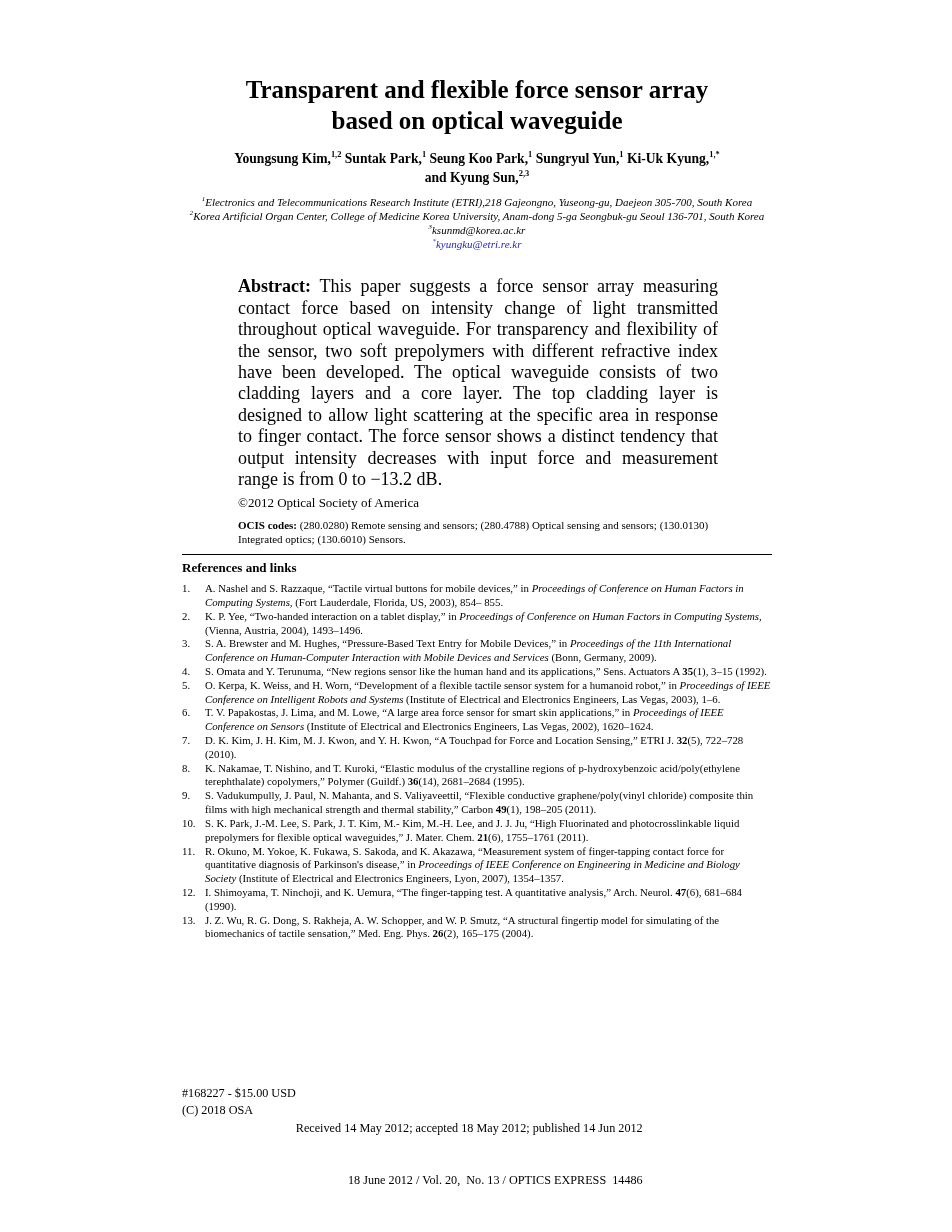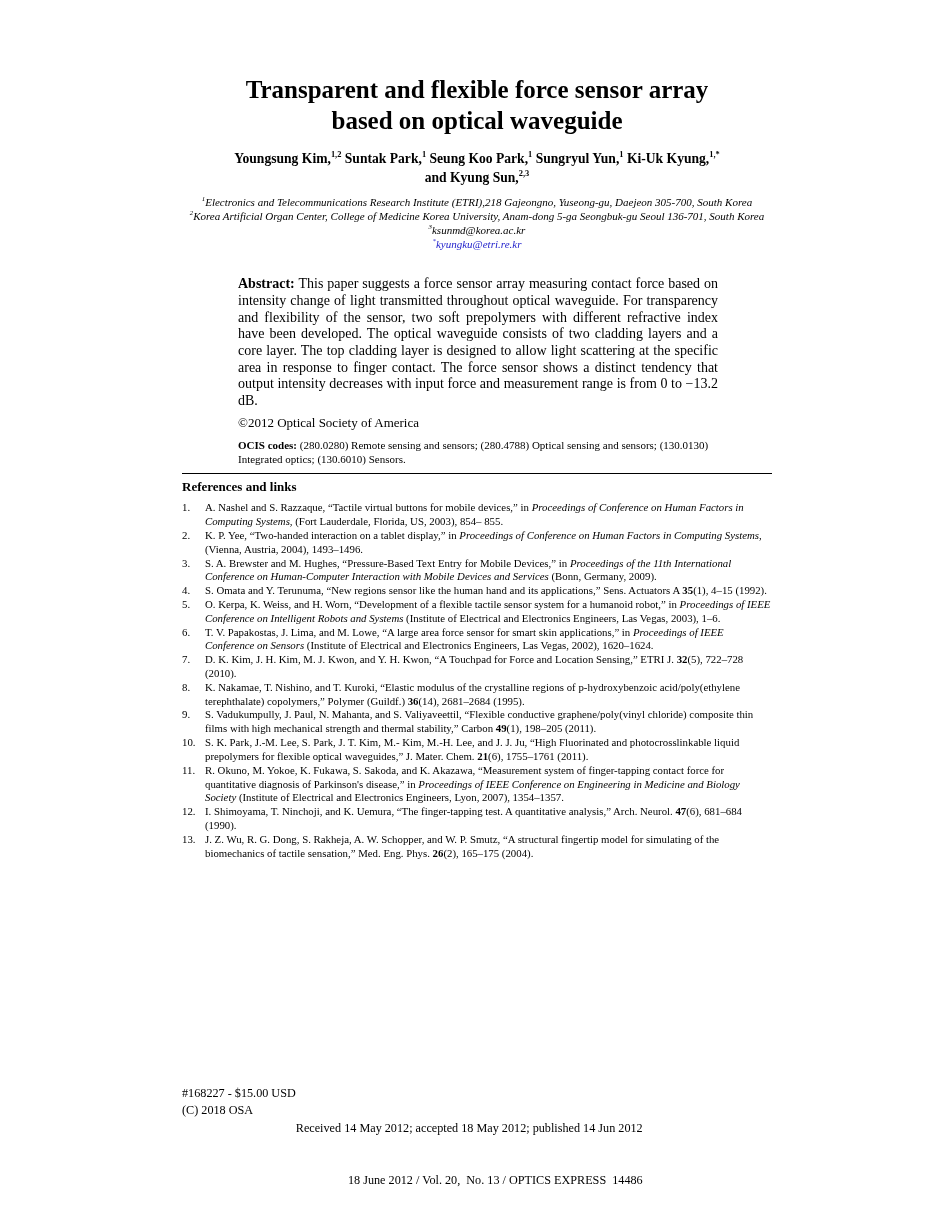--- a/index.html
+++ b/index.html
@@ -38,21 +38,21 @@
   .authors sup, .affils sup { font-size: 0.62em; }
   .affils {
     margin-top: 8px;
     text-align: center;
     font-style: italic;
     font-size: 11px;
     line-height: 1.22;
   }
   .abstract {
     margin: 25px 54px 0 56px;
-    font-size: 14px;
+    font-size: 18px;
     line-height: 1.19;
     text-align: justify;
   }
   .b { font-weight: bold; }
   .copyright {
     margin: 5px 54px 0 56px;
     font-size: 13px;
     line-height: 1.23;
   }
   .ocis {
@@ -130,21 +130,21 @@
     <p class="ocis"><span class="b">OCIS codes:</span><span> (280.0280) Remote sensing and sensors; (280.4788) Optical sensing and sensors; (130.0130) Integrated optics; (130.6010) Sensors.</span></p>
 
     <div class="rule"></div>
 
     <h2 class="refhead">References and links</h2>
 
     <ol class="reflist" id="reflist">
         <li><span class="num">1.</span><span>A. Nashel and S. Razzaque, “Tactile virtual buttons for mobile devices,” in </span><em>Proceedings of Conference on Human Factors in Computing Systems,</em><span> (Fort Lauderdale, Florida, US, 2003), 854– 855.</span></li>
         <li><span class="num">2.</span><span>K. P. Yee, “Two-handed interaction on a tablet display,” in </span><em>Proceedings of Conference on Human Factors in Computing Systems,</em><span> (Vienna, Austria, 2004), 1493–1496.</span></li>
         <li><span class="num">3.</span><span>S. A. Brewster and M. Hughes, “Pressure-Based Text Entry for Mobile Devices,” in </span><em>Proceedings of the 11th International Conference on Human-Computer Interaction with Mobile Devices and Services</em><span> (Bonn, Germany, 2009).</span></li>
-        <li><span class="num">4.</span><span>S. Omata and Y. Terunuma, “New regions sensor like the human hand and its applications,” Sens. Actuators A </span><b>35</b><span>(1), 4–15 (1992).</span></li>
+        <li><span class="num">4.</span><span>S. Omata and Y. Terunuma, “New regions sensor like the human hand and its applications,” Sens. Actuators A </span><b>35</b><span>(1), 3–15 (1992).</span></li>
         <li><span class="num">5.</span><span>O. Kerpa, K. Weiss, and H. Worn, “Development of a flexible tactile sensor system for a humanoid robot,” in </span><em>Proceedings of IEEE Conference on Intelligent Robots and Systems</em><span> (Institute of Electrical and Electronics Engineers, Las Vegas, 2003), 1–6.</span></li>
         <li><span class="num">6.</span><span>T. V. Papakostas, J. Lima, and M. Lowe, “A large area force sensor for smart skin applications,” in </span><em>Proceedings of IEEE Conference on Sensors</em><span> (Institute of Electrical and Electronics Engineers, Las Vegas, 2002), 1620–1624.</span></li>
         <li><span class="num">7.</span><span>D. K. Kim, J. H. Kim, M. J. Kwon, and Y. H. Kwon, “A Touchpad for Force and Location Sensing,” ETRI J. </span><b>32</b><span>(5), 722–728 (2010).</span></li>
         <li><span class="num">8.</span><span>K. Nakamae, T. Nishino, and T. Kuroki, “Elastic modulus of the crystalline regions of p-hydroxybenzoic acid/poly(ethylene terephthalate) copolymers,” Polymer (Guildf.) </span><b>36</b><span>(14), 2681–2684 (1995).</span></li>
         <li><span class="num">9.</span><span>S. Vadukumpully, J. Paul, N. Mahanta, and S. Valiyaveettil, “Flexible conductive graphene/poly(vinyl chloride) composite thin films with high mechanical strength and thermal stability,” Carbon </span><b>49</b><span>(1), 198–205 (2011).</span></li>
         <li><span class="num">10.</span><span>S. K. Park, J.-M. Lee, S. Park, J. T. Kim, M.- Kim, M.-H. Lee, and J. J. Ju, “High Fluorinated and photocrosslinkable liquid prepolymers for flexible optical waveguides,” J. Mater. Chem. </span><b>21</b><span>(6), 1755–1761 (2011).</span></li>
         <li><span class="num">11.</span><span>R. Okuno, M. Yokoe, K. Fukawa, S. Sakoda, and K. Akazawa, “Measurement system of finger-tapping contact force for quantitative diagnosis of Parkinson's disease,” in </span><em>Proceedings of IEEE Conference on Engineering in Medicine and Biology Society</em><span> (Institute of Electrical and Electronics Engineers, Lyon, 2007), 1354–1357.</span></li>
         <li><span class="num">12.</span><span>I. Shimoyama, T. Ninchoji, and K. Uemura, “The finger-tapping test. A quantitative analysis,” Arch. Neurol. </span><b>47</b><span>(6), 681–684 (1990).</span></li>
         <li><span class="num">13.</span><span>J. Z. Wu, R. G. Dong, S. Rakheja, A. W. Schopper, and W. P. Smutz, “A structural fingertip model for simulating of the biomechanics of tactile sensation,” Med. Eng. Phys. </span><b>26</b><span>(2), 165–175 (2004).</span></li>
       </ol>

